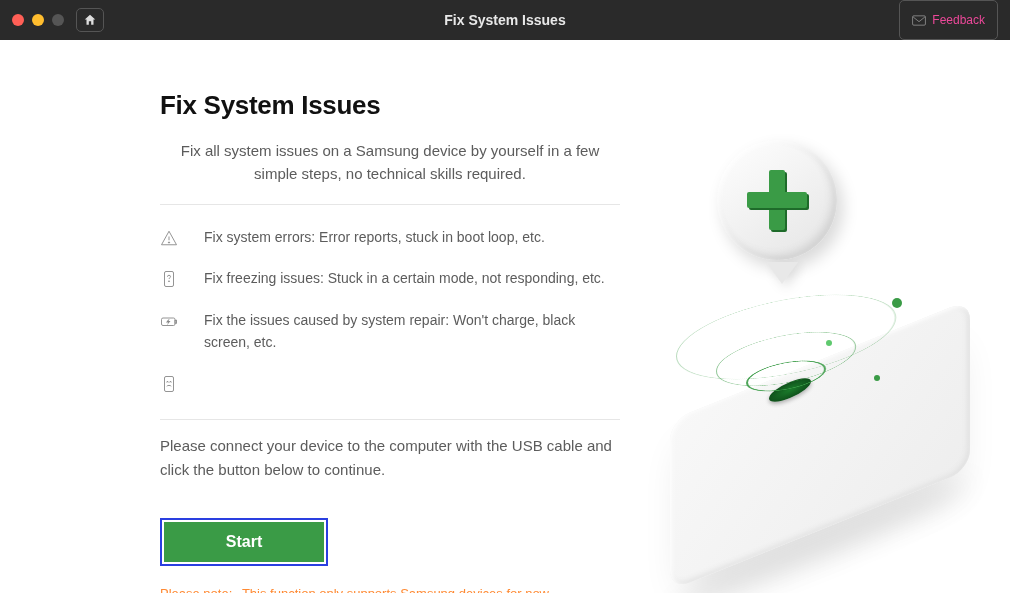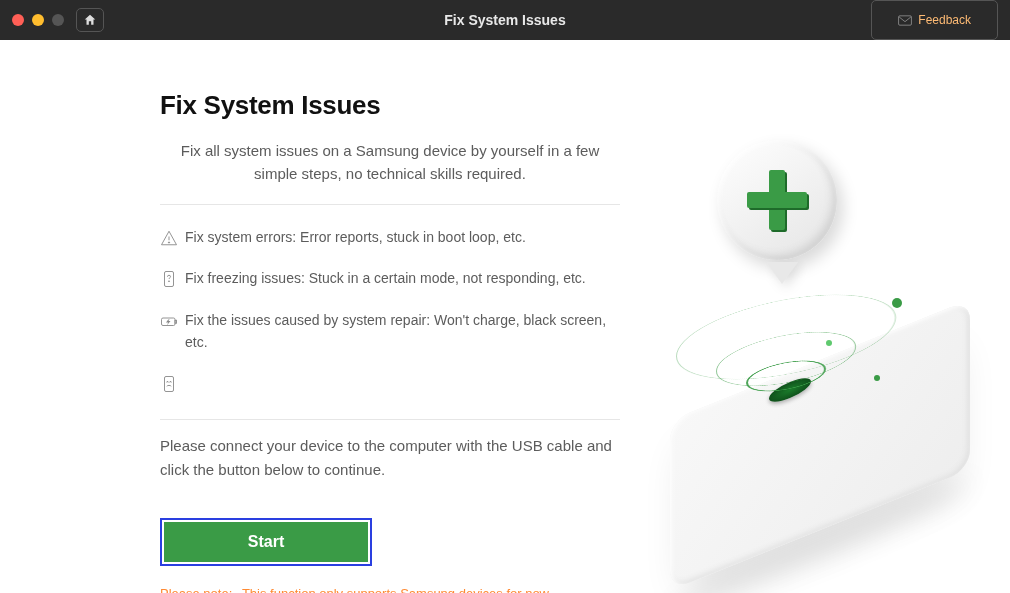--- a/index.html
+++ b/index.html
@@ -32,52 +32,52 @@
       position: absolute;
       left: 50%; transform: translateX(-50%);
       color: #e8e8e8;
       font-size: 14px;
       font-weight: 600;
     }
     .feedback-btn {
       position: absolute;
       right: 12px;
       height: 40px;
-      padding: 0 26px;
+      padding: 0 12px;
       border: 1px solid #555;
       border-radius: 5px;
       background: transparent;
-      color: #fdba74;
+      color: #ec4899;
       font-size: 12px;
       display: flex; align-items: center; gap: 6px;
       cursor: pointer;
     }
     .feedback-btn svg { width: 14px; height: 11px; stroke: #bbb; fill: none; }
     
     .content { display: flex; padding: 50px 60px 0 160px; height: calc(593px - 40px); }
     .left-col { width: 460px; }
     .page-heading { font-size: 26px; font-weight: 800; color: #111; margin-bottom: 18px; letter-spacing: -0.3px; }
     .intro { color: #5c5c5c; font-size: 15px; line-height: 1.55; margin-bottom: 18px; text-align: center; }
     .divider { border: none; border-top: 1px solid #e6e6e6; margin-bottom: 12px; }
     
     .feature-list { }
-    .feature-item { display: flex; gap: 7px; padding: 10px 0; align-items: flex-start; }
+    .feature-item { display: flex; gap: 26px; padding: 10px 0; align-items: flex-start; }
     .feature-icon { width: 18px; height: 18px; flex-shrink: 0; margin-top: 2px; }
     .feature-icon svg { width: 18px; height: 18px; stroke: #888; fill: none; stroke-width: 1.2; }
     .feature-text { color: #5c5c5c; font-size: 14px; line-height: 1.55; }
     
     .divider2 { border: none; border-top: 1px solid #e6e6e6; margin: 16px 0 14px; }
     .connect-msg { color: #5c5c5c; font-size: 15px; line-height: 1.55; margin-bottom: 37px; }
     
     .start-wrap { border: 2px solid #2a3fe0; padding: 2px; display: inline-block; }
     .start-btn {
       background: #3a9b46;
       color: #fff;
       border: none;
-      width: 204px; height: 40px;
+      width: 160px; height: 40px;
       font-size: 16px; font-weight: 600;
       cursor: pointer;
     }
     
     .note { margin-top: 20px; font-size: 13px; }
     .note-label { color: #ff8a33; }
     .note-text { color: #ff8a33; margin-left: 6px; }
     
     .right-col { flex: 1; position: relative; }
     .illustration { position: absolute; right: -30px; top: 40px; width: 380px; height: 440px; }

